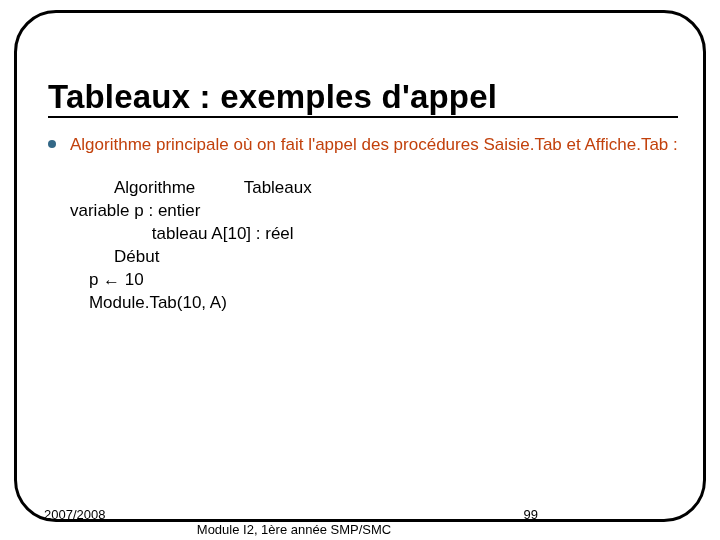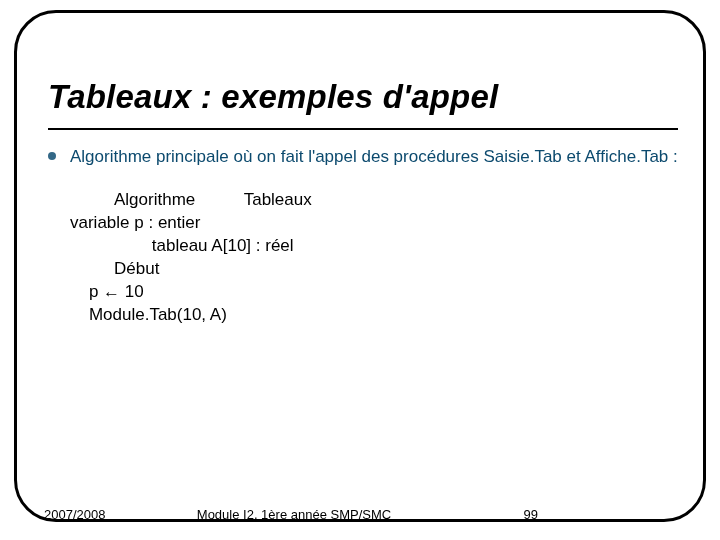--- a/index.html
+++ b/index.html
@@ -19,23 +19,22 @@
   .content {
     position: absolute;
     left: 48px; top: 78px;
     width: 630px;
   }
   .title {
     font-size: 33px;
     font-weight: 900;
     color: #000;
     letter-spacing: 0.2px;
-    margin-bottom: 12px;
+    margin-bottom: 0;
     font-family: Arial Black, Arial, sans-serif;
-    font-style: italic;
   }
   .rule {
     height: 2px;
     background: #000;
     width: 630px;
     margin-bottom: 16px;
   }
   .bullet-row {
     display: flex;
     align-items: flex-start;
@@ -45,41 +44,41 @@
   .bullet-dot {
     width: 8px; height: 8px;
     background: #336887;
     border-radius: 50%;
     margin-top: 6px;
     flex: 0 0 auto;
   }
   .bullet-text {
     font-size: 17px;
     line-height: 1.25;
-    color: #0c4a6e;
+    color: #c2410c;
   }
   .algo {
     margin-left: 22px;
     font-size: 17px;
     line-height: 1.35;
     color: #000;
   }
   .algo .l { display: block; white-space: pre; }
   .b { font-weight: 400; margin-left: 44px; }
   .footer {
     position: absolute;
     left: 0; width: 588px;
     bottom: 18px;
     display: flex;
     justify-content: space-between;
     padding: 0 50px 0 44px;
     font-size: 13px;
     color: #000;
   }
-  .footer .center { position: absolute; left: 0; right: 0; text-align: center; }
+  .footer .center { position: absolute; left: 0; right: 0; text-align: center; margin-top: 15px; }
 </style>
 </head>
 <body>
 
 <div class="slide">
   <div class="frame"></div>
 
   <div class="content">
     <div class="title">Tableaux : exemples d'appel</div>
     <div class="rule"></div>

